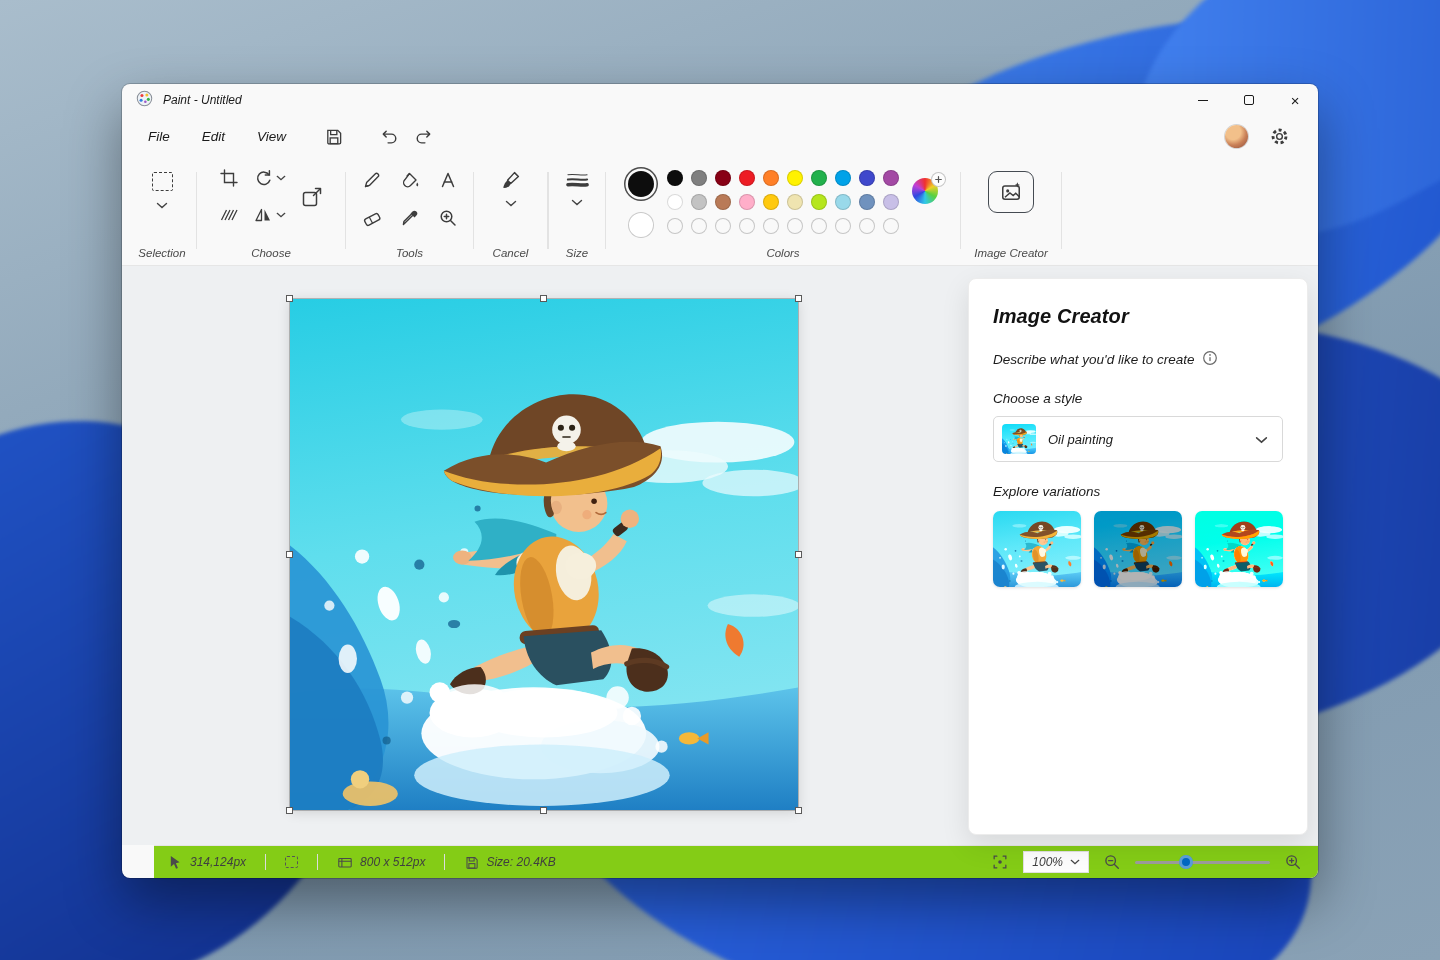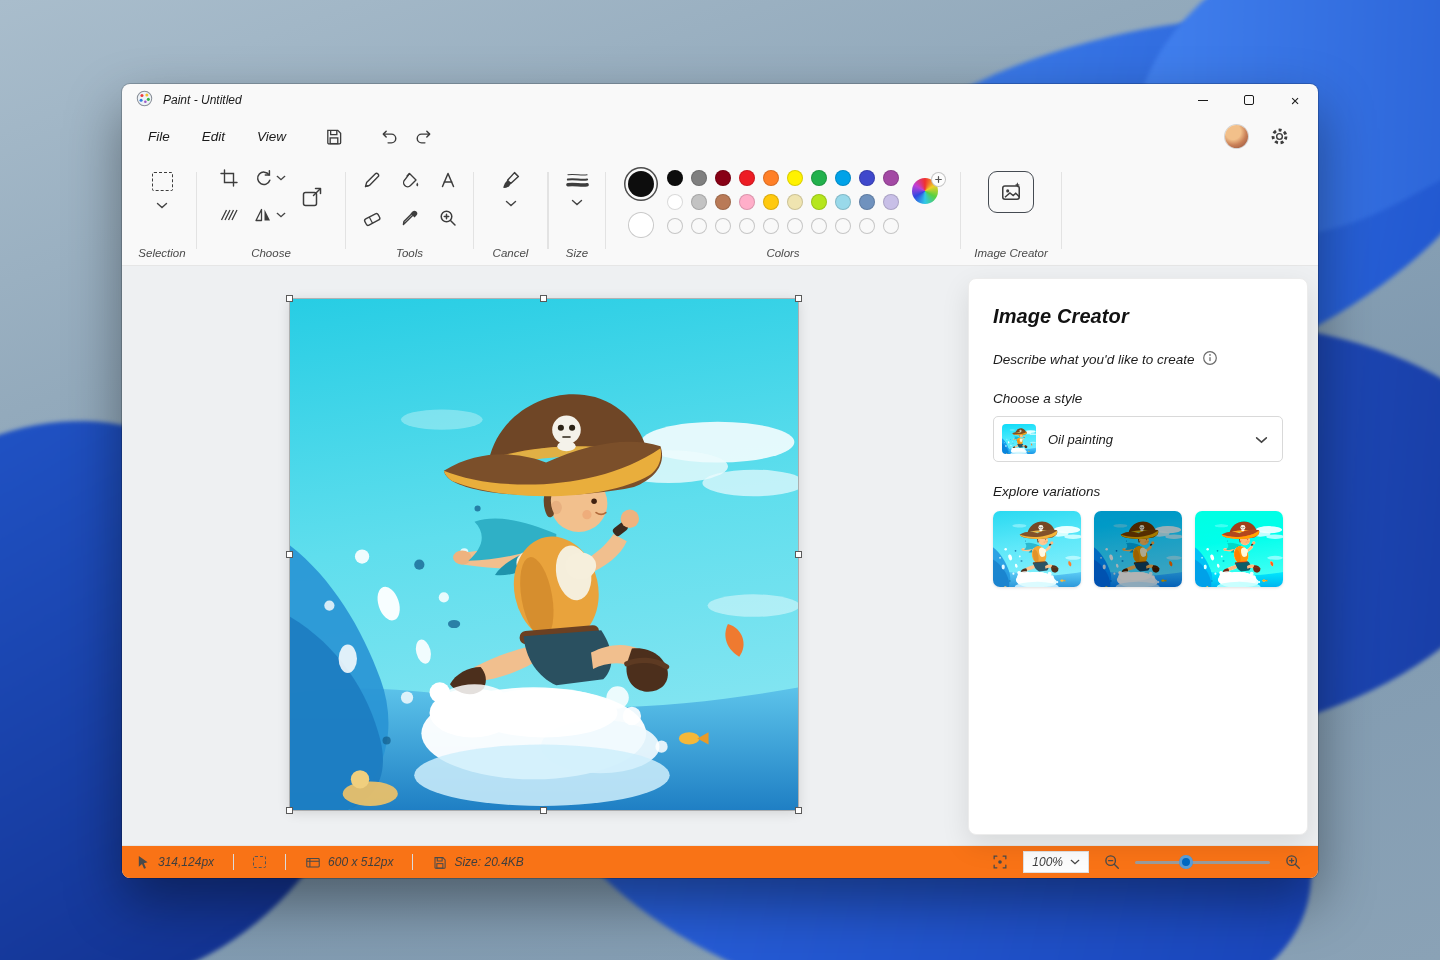--- a/index.html
+++ b/index.html
@@ -127,22 +127,22 @@
   .thumb.v2 svg { filter:brightness(.68) saturate(1.5) hue-rotate(8deg) contrast(1.12); }
   .thumb.v3 svg { filter:hue-rotate(-14deg) saturate(1.75) brightness(1.06); }
   .panel-footer { position:absolute; left:0; right:0; bottom:0; height:58px; border-top:1px solid #ebebeb;
     display:flex; align-items:center; padding:0 24px; }
   .cancel-link { font-size:13.5px; color:#1659ad; }
   .credits { margin-left:auto; display:flex; align-items:center; gap:6px; font-size:13px; }
   .create-btn { margin-left:16px; width:120px; height:31px; border-radius:5px; background:#c6c6c6;
     color:#fbfbfb; font-size:13.5px; display:flex; align-items:center; justify-content:center; }
 
   
-  .statusbar { height:33px; flex:0 0 33px; border-top:1px solid #e4e4e4; background:#f97316;
-    display:flex; align-items:center; padding:0 16px 0 14px; font-size:12px; color:#3f3f3f; gap:14px; }
+  .statusbar { height:33px; flex:0 0 33px; border-top:1px solid #e4e4e4; background:#84cc16;
+    display:flex; align-items:center; padding:0 16px 0 14px; font-size:12px; color:#3f3f3f; gap:14px;margin-left:32px; }
   .sb-item { display:flex; align-items:center; gap:7px; }
   .sb-sep { width:1px; height:16px; background:#dcdcdc; margin:0 5px; }
   .sel-mini { width:13px; height:12px; border:1.2px dashed #555; border-radius:2px; }
   .sb-right { margin-left:auto; display:flex; align-items:center; gap:14px; }
   .zoom-box { display:flex; align-items:center; gap:7px; padding:4px 9px; border-radius:0; box-shadow:inset 0 0 0 1px #e0e0e0; background:#fdfdfd; }
   .slider { position:relative; width:135px; height:14px; }
   .slider-track { position:absolute; top:6px; left:0; right:0; height:2.5px; border-radius:2px; background:#9a9a9a; }
   .slider-thumb { position:absolute; top:0; left:calc(38% - 7px); width:14px; height:14px; border-radius:50%;
     box-shadow:inset 0 0 0 3px rgba(255,255,255,.35); }
 </style>
@@ -627,21 +627,21 @@
       <span class="sb-sep"></span>
       <span class="sb-item">
         <span class="sel-mini"></span>
       </span>
       <span class="sb-sep"></span>
       <span class="sb-item">
         <svg width="16" height="15" viewBox="0 0 18 16" fill="none" stroke="#4a4a4a" stroke-width="1.2">
             <rect x="2" y="3.5" width="14" height="9.5" rx="1"></rect>
             <path d="M2 6.5 H16 M5.5 3.5 V13"></path>
           </svg>
-        <span>600  x  512px</span>
+        <span>800  x  512px</span>
       </span>
       <span class="sb-sep"></span>
       <span class="sb-item">
         <svg width="15" height="15" viewBox="0 0 20 20" fill="none" stroke="#4a4a4a" stroke-width="1.4">
             <path d="M4 3.5 H14.5 L17.5 6.5 V16.5 a1.2 1.2 0 0 1 -1.2 1.2 H5.2 A1.2 1.2 0 0 1 4 16.5 Z"></path>
             <path d="M7 3.8 V8 H13.5 V3.8"></path>
             <rect x="6.5" y="11.5" width="8" height="6"></rect>
           </svg>
         <span>Size: 20.4KB</span>
       </span>

